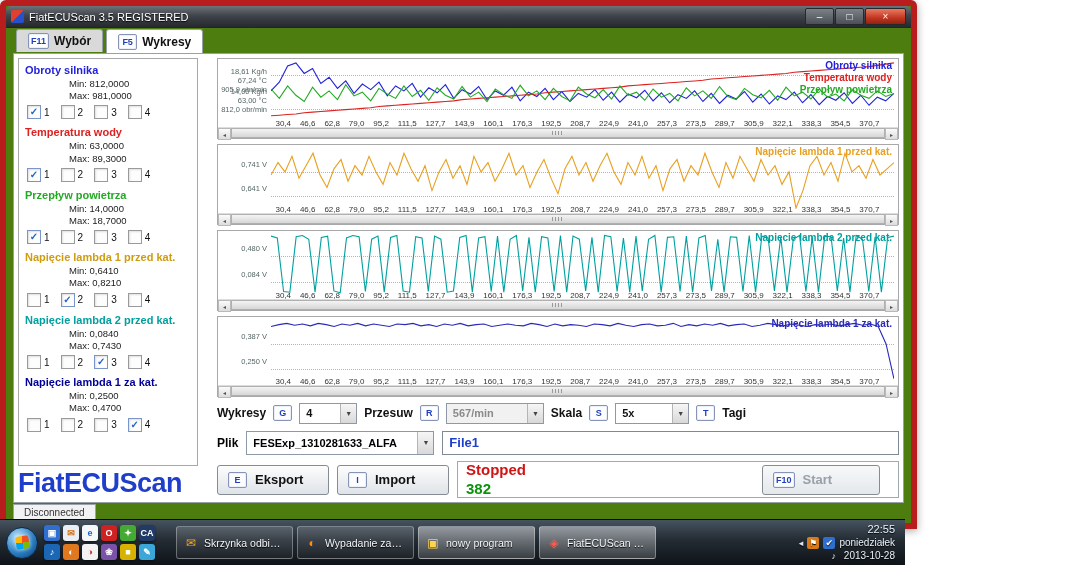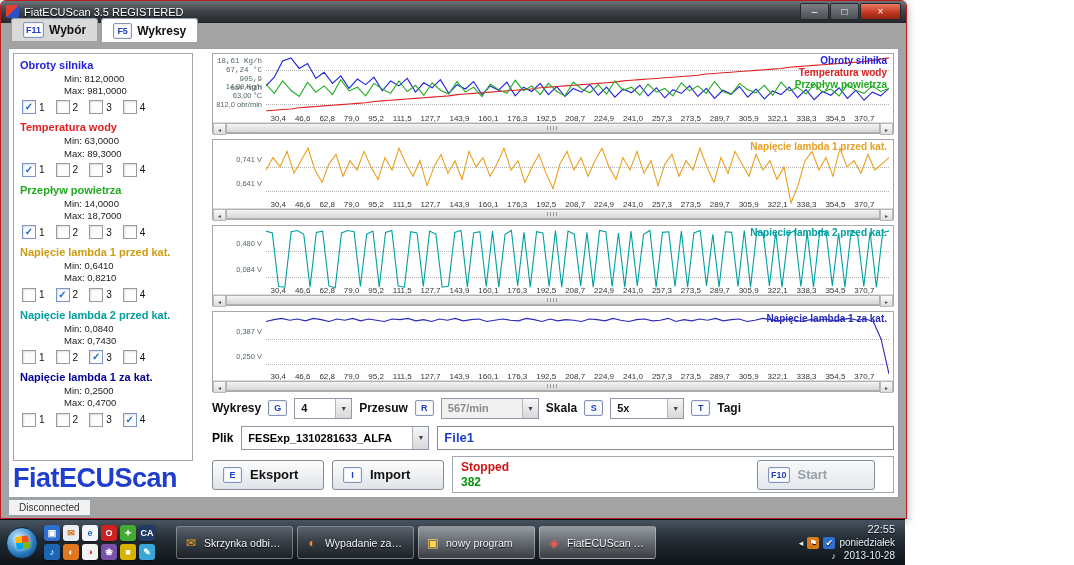--- a/index.html
+++ b/index.html
@@ -1,33 +1,33 @@
 <!DOCTYPE html>
 <html><head>
 <meta charset="utf-8">
 <style>
   html,body{margin:0;padding:0;background:#fff;}
   .screen{position:relative;width:1074px;height:565px;background:#fff;overflow:hidden;
           font-family:"Liberation Sans",sans-serif;-webkit-font-smoothing:antialiased;}
   
-  .app-window{position:absolute;left:0;top:0;width:905px;height:517px;background:#a3a3a3;
-              border:1px solid #b91c1c;border-radius:6px 6px 0 0;box-shadow:0 2px 8px rgba(0,0,0,.35);}
+  .app-window{position:absolute;left:0;top:0;width:905px;height:517px;background:#4d7c0f;
+              border:6px solid #b91c1c;border-radius:6px 6px 0 0;box-shadow:0 2px 8px rgba(0,0,0,.35);}
   .titlebar{height:21px;display:flex;align-items:center;padding:0 5px;color:#fff;font-size:11px;
             background:linear-gradient(#6d737a,#40454b 45%,#26292d);border-radius:5px 5px 0 0;
             border-bottom:1px solid #22262a;}
   .app-icon{width:13px;height:13px;margin-right:5px;border-radius:2px;
             background:linear-gradient(135deg,#e04030 0 48%,#2850c8 52% 100%);flex:none;}
   .title-text{white-space:nowrap;text-shadow:0 1px 1px #000;}
   .win-btns{margin-left:auto;display:flex;gap:1px;}
   .win-btn{width:27px;height:15px;display:flex;align-items:center;justify-content:center;color:#fff;
            font-size:10px;line-height:1;background:linear-gradient(#7b8187,#4b5056);
            border:1px solid #26292c;border-radius:2px;cursor:default;}
   .win-btn.close{width:39px;background:linear-gradient(#ea7a60,#c03522 60%,#90230f);}
   
-  .tabs{position:absolute;top:17px;left:10px;display:flex;gap:3px;z-index:3;}
+  .tabs{position:absolute;top:23px;left:10px;display:flex;gap:3px;z-index:3;}
   .tab{height:22px;display:flex;align-items:center;gap:5px;padding:0 11px;font-weight:bold;font-size:12px;
        color:#111;background:#d9d9d9;border:1px solid #98a0a8;border-bottom:none;border-radius:3px 3px 0 0;}
   .tab.active{background:#fff;margin-bottom:-1px;height:23px;}
   .key-badge{display:inline-flex;align-items:center;justify-content:center;min-width:13px;height:14px;
              padding:0 2px;border:1px solid #8694b8;border-radius:2px;background:#fdfdfd;color:#1f3fbf;
              font-weight:bold;font-size:9px;box-shadow:inset 0 0 0 1px #eaf0fa;}
   
   .main-panel{position:absolute;left:7px;right:7px;top:47px;bottom:20px;background:#fff;
               border:1px solid #98a0a8;padding:4px;display:flex;gap:19px;}
   .status-tab{position:absolute;left:7px;bottom:2px;height:15px;display:flex;align-items:center;
@@ -73,21 +73,21 @@
   #sel-wykresy{width:50px;} #sel-przesuw{width:90px;} #sel-skala{width:66px;}
   .file-row{height:27px;flex:none;display:flex;align-items:center;gap:8px;font-size:12px;font-weight:bold;}
   .combo{width:180px;height:22px;}
   .file-input{flex:1;height:22px;border:1px solid #7f8a94;font-family:"Liberation Sans",sans-serif;
               font-size:13px;font-weight:bold;color:#1f3ecb;padding:0 6px;background:#fff;}
   .actions-row{flex:1;display:flex;gap:8px;align-items:stretch;min-height:34px;}
   .btn{align-self:center;height:30px;width:112px;display:flex;align-items:center;gap:8px;padding:0 10px;
        border:1px solid #858c94;border-radius:3px;background:linear-gradient(#fdfdfd,#dfe3e8);
        font-family:"Liberation Sans",sans-serif;font-size:13px;font-weight:bold;color:#111;cursor:default;}
   .group-box{flex:1;border:1px solid #a0a8b0;display:flex;align-items:center;gap:8px;padding:2px 8px;min-width:0;}
-  .run-status{display:flex;flex-direction:column;justify-content:center;font-size:12px;font-weight:bold;line-height:1.25;}
+  .run-status{display:flex;flex-direction:column;justify-content:center;font-size:15px;font-weight:bold;line-height:1.25;}
   .stopped{color:#d01414;} .counter{color:#0c930c;}
   .btn.start{margin-left:auto;width:118px;margin-right:10px;background:linear-gradient(#f7f8f9,#e4e8ec);}
   .start-label{color:#98a0a8;}
   
   .taskbar{position:absolute;left:0;top:519px;width:905px;height:46px;display:flex;align-items:center;
            gap:6px;padding:0 6px;box-sizing:border-box;border-top:1px solid #06080a;
            background:linear-gradient(#46535f,#232b33 45%,#0e1318);}
   .start-orb{width:30px;height:30px;flex:none;border-radius:50%;border:1px solid #0a2b4d;
              background:radial-gradient(circle at 35% 30%,#b9e2fb,#2d7fc2 55%,#0a3a6b);
              display:flex;align-items:center;justify-content:center;cursor:default;}
@@ -285,21 +285,21 @@
           </div>
         <div class="logo">FiatECUScan</div>
       </div>
 
       <div class="charts-col">
 
         <div class="chart-panel">
           <div class="plot">
               <div class="refline" style="top: 27%;"></div>
               <div class="refline" style="top: 86%;"></div>
-              <div class="ylabels" style="top: 2px; font-family: Liberation Mono, monospace;">
+              <div class="ylabels" style="top: 8px;">
                 <div>18,61 Kg/h</div>
                 <div>67,24 °C</div>
                 <div>905,9 obr/min</div>
               </div>
               <div class="ylabels" style="bottom: 2px;">
                 <div>14,00 Kg/h</div>
                 <div>63,00 °C</div>
                 <div>812,0 obr/min</div>
               </div>
               <svg viewBox="0 0 1000 100" preserveAspectRatio="none" class="series-svg">

